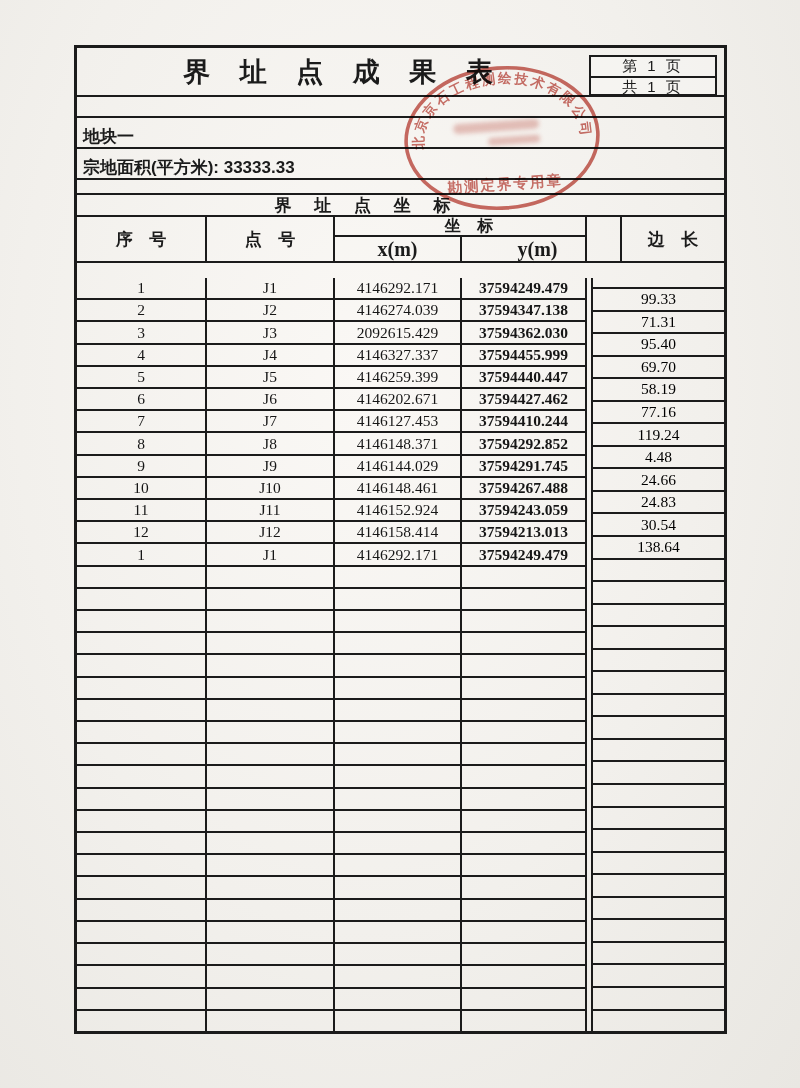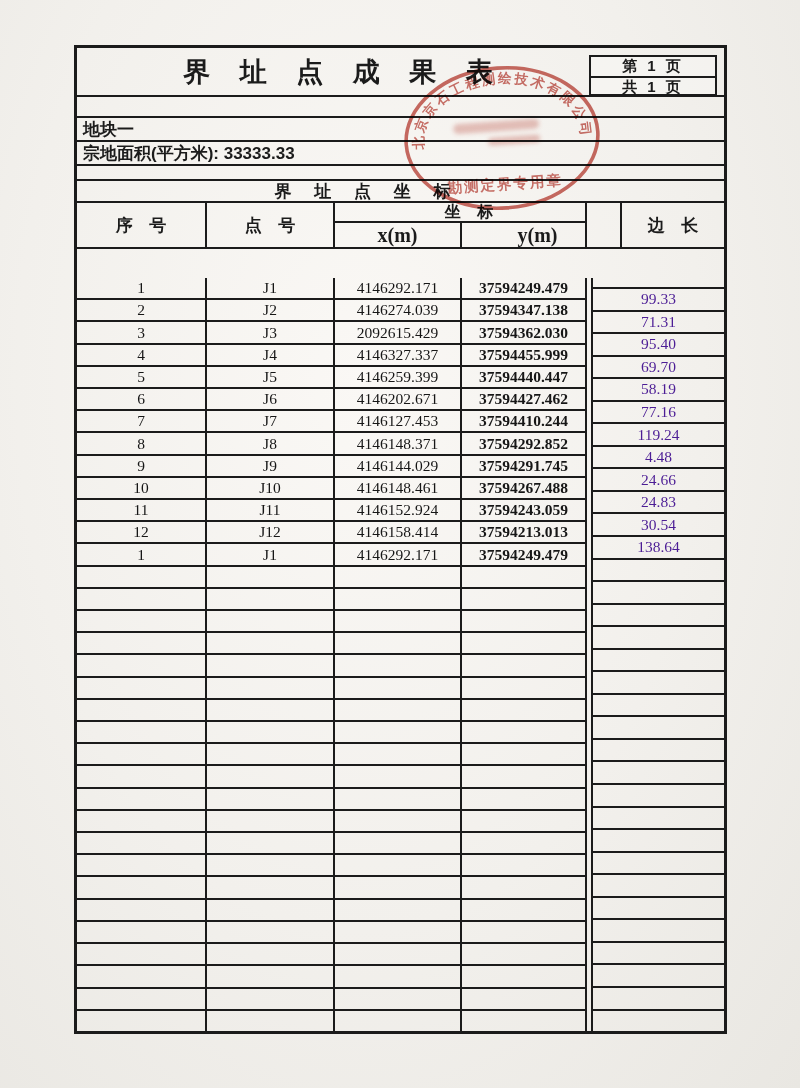--- a/index.html
+++ b/index.html
@@ -34,31 +34,31 @@
   }
   .page-box {
     position: absolute; right: 7px; top: 7px;
     width: 128px; height: 41px;
     border: 2px solid var(--ink);
     display: flex; flex-direction: column;
     background: rgba(255,255,255,0.25);
   }
   .page-box > div {
     flex: 1; display: flex; align-items: center; justify-content: center;
-    font-size: 15px; font-weight: bold; letter-spacing: 3px;
+    font-size: 15px; font-weight: normal; letter-spacing: 3px;
   }
   .page-box > div:first-child { border-bottom: 2px solid var(--ink); }
 
   
   .blank-a { height: 21px; border-bottom: var(--line); }
   .label-row {
     height: 24px; border-bottom: var(--line);
     display: flex; align-items: center;
     padding-left: 6px;
-    font-size: 17px; font-weight: bold;
+    font-size: 17px; font-weight: bold; margin-top: 7px;
   }
   .blank-b { height: 15px; border-bottom: var(--line); }
 
   
   .section-row {
     height: 22px; border-bottom: var(--line);
     display: flex; align-items: center; justify-content: center;
     font-size: 17px; font-weight: bold; letter-spacing: 9px;
     padding-right: 67px;
   }
@@ -118,21 +118,21 @@
   .side-col {
     position: absolute; left: 514px; top: 0; bottom: 0; right: 0;
     border-left: var(--line);
     display: flex; flex-direction: column;
   }
   .s-half { height: 11px; border-bottom: var(--line); }
   .s-cell {
     flex: 1; border-bottom: var(--line);
     display: flex; align-items: center; justify-content: center;
     font-family: "Liberation Serif", "DejaVu Serif", serif;
-    font-size: 15.5px; color: #4c1d95;
+    font-size: 15.5px; color: #000000;
   }
   .s-cell:last-child { border-bottom: none; }
 
   
   .stamp {
     position: absolute; left: 392px; top: 53px;
     width: 220px; height: 170px;
     mix-blend-mode: multiply;
     opacity: 0.88;
     transform: rotate(-4deg);

